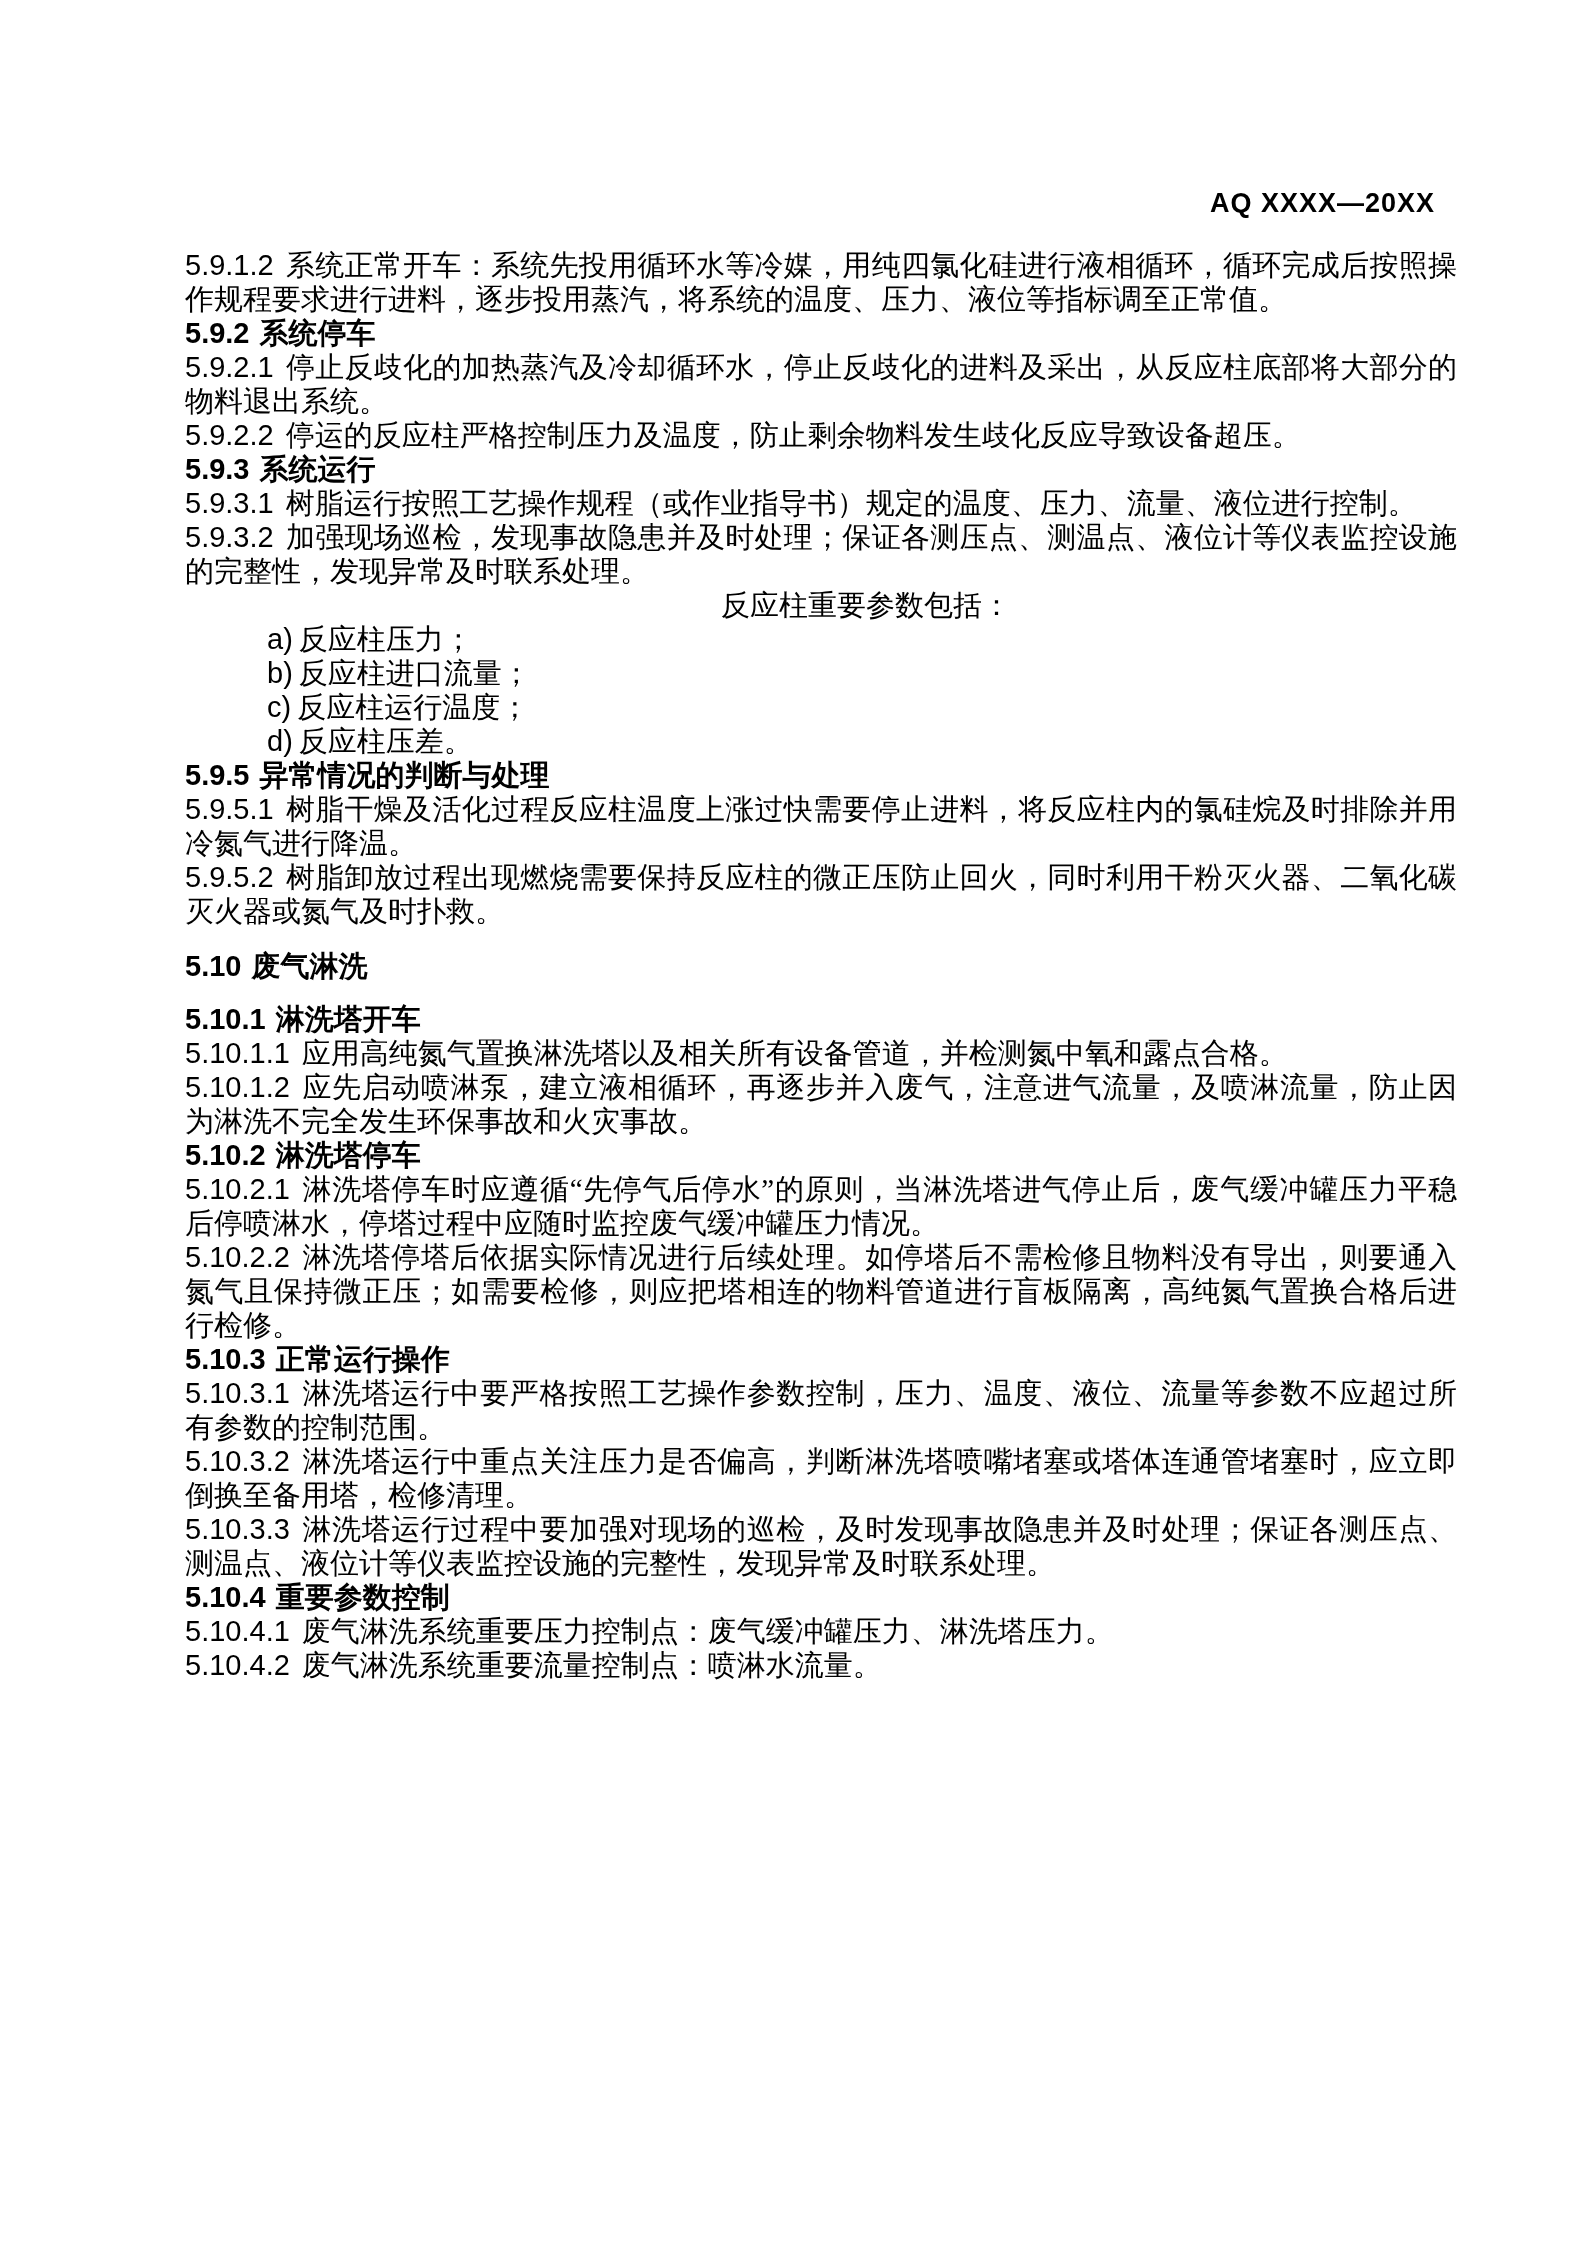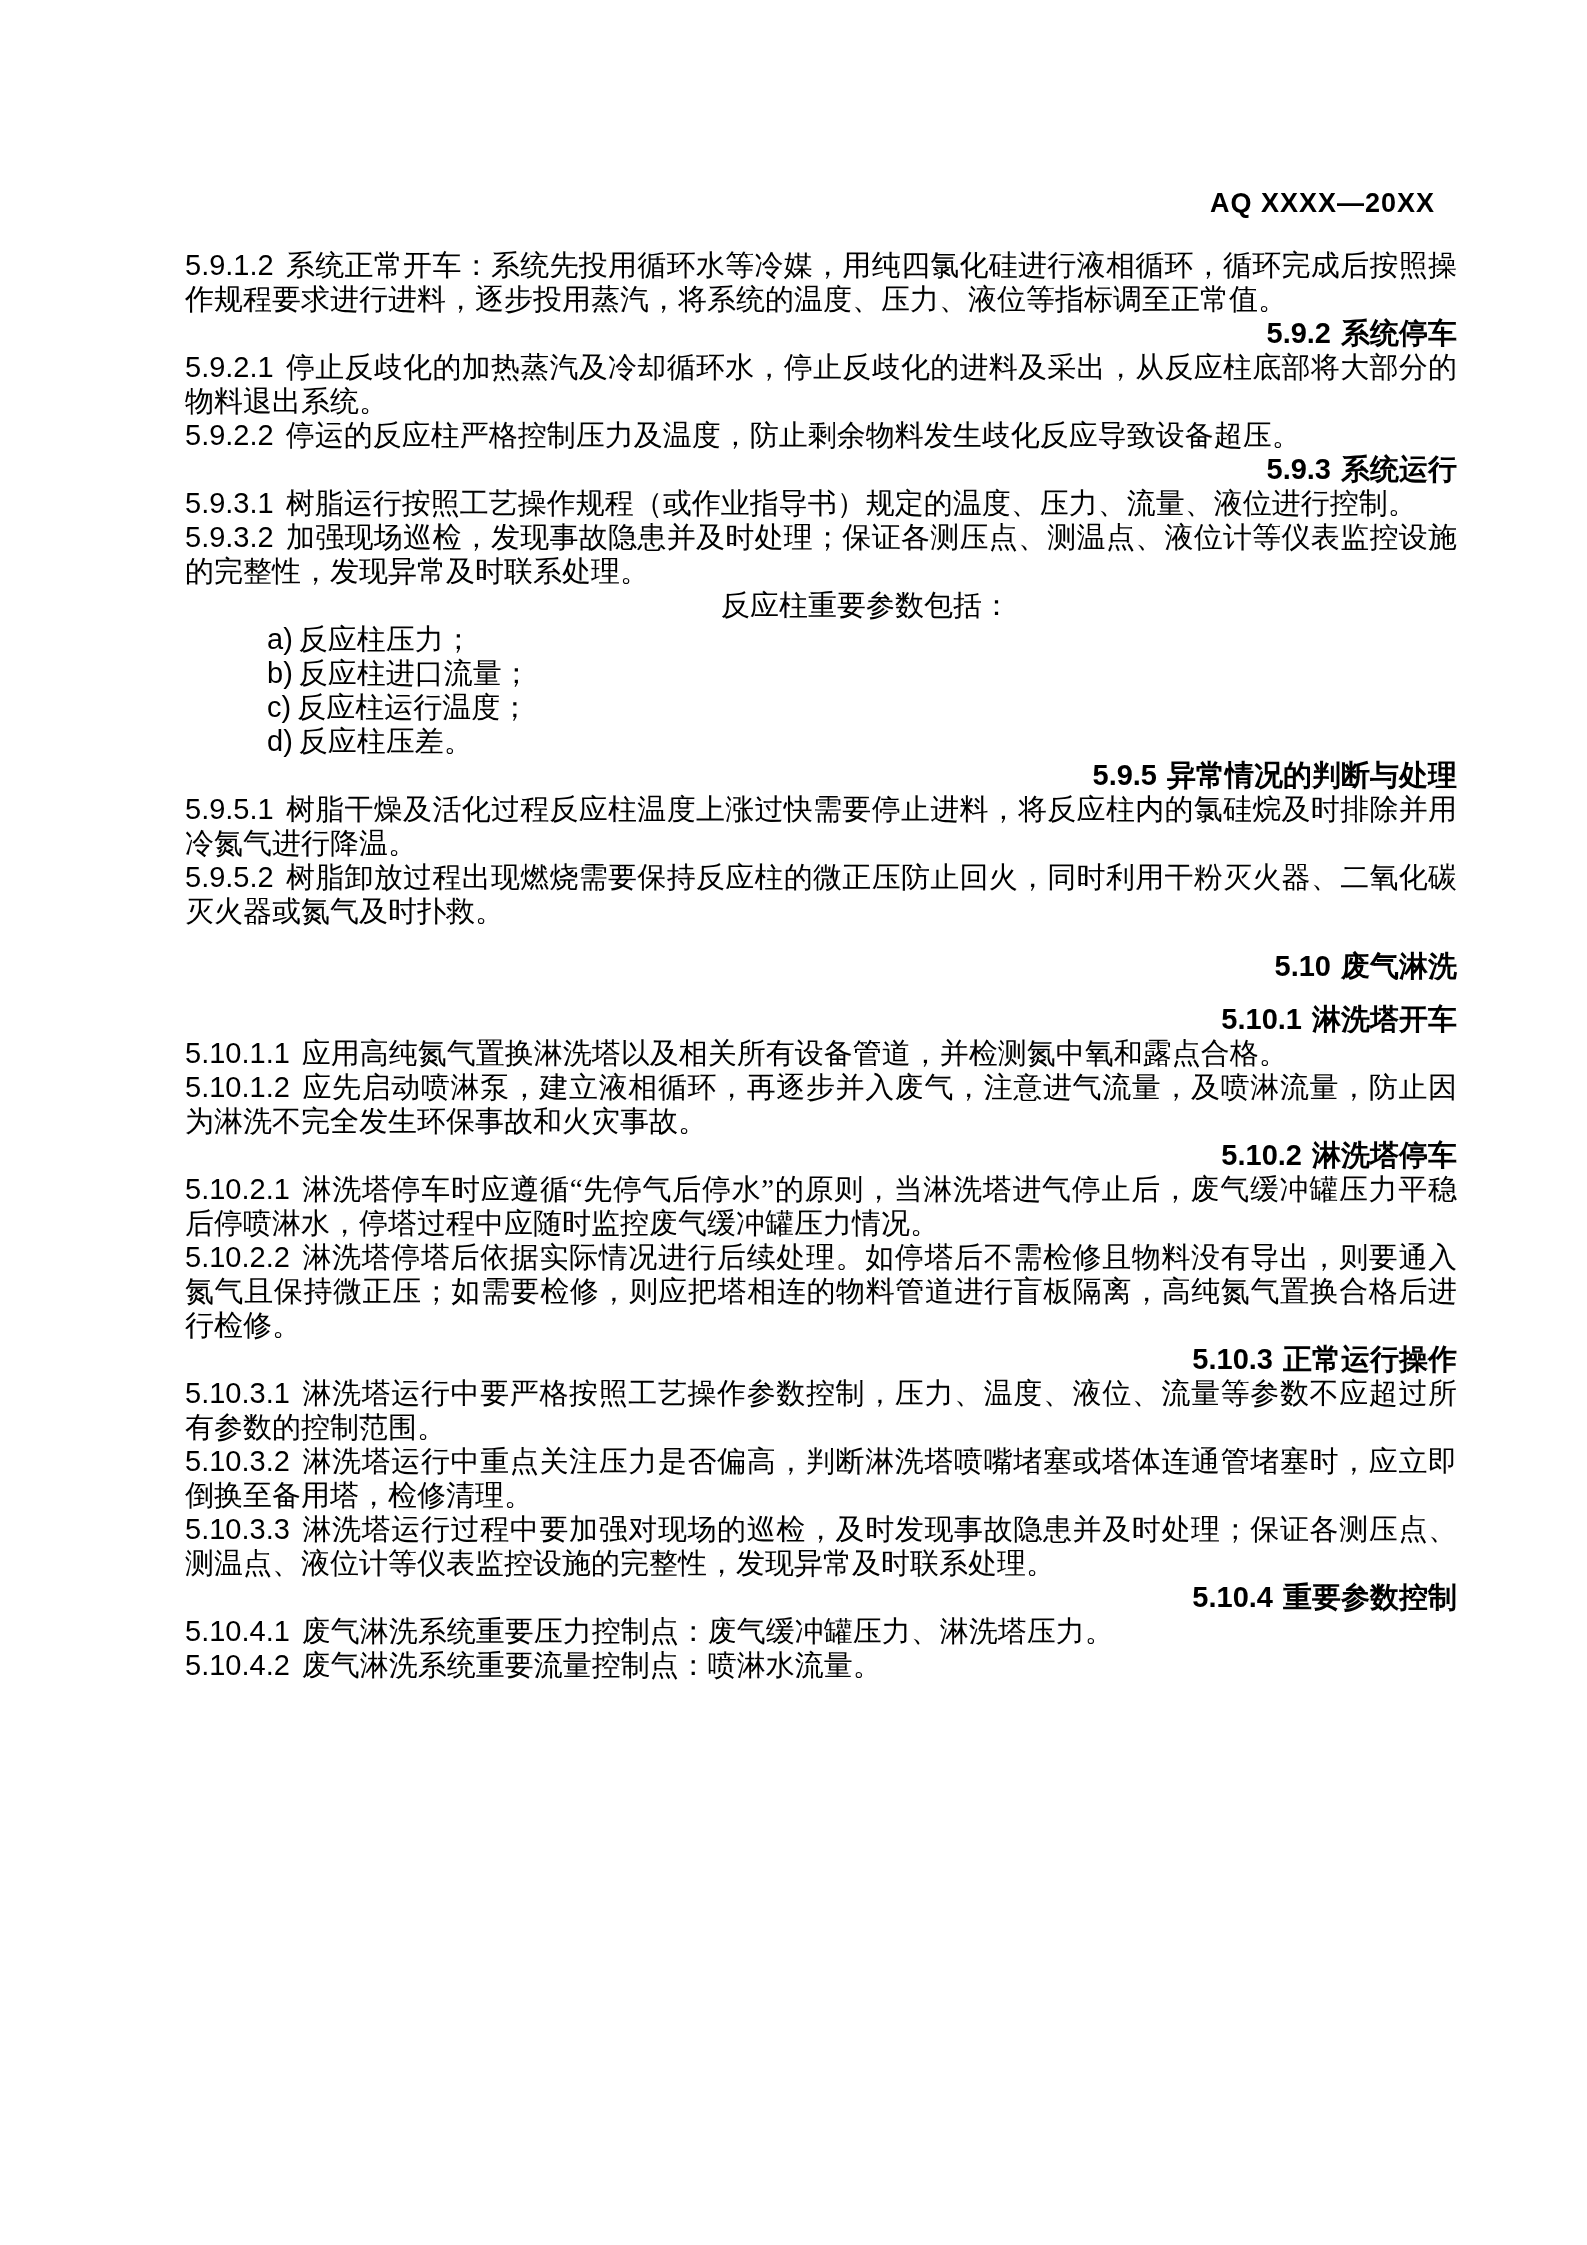--- a/index.html
+++ b/index.html
@@ -33,21 +33,21 @@
   .para { margin:0; padding:0; }
   .clause { text-align:justify; }
   .num {
     font-family:"Liberation Sans", sans-serif;
     margin-right:12px;
     white-space:nowrap;
   }
   .heading, .section {
     font-family:"Liberation Sans", sans-serif;
     font-weight:700;
-    text-align:right;
+    text-align:left;
   }
   .heading .num, .section .num { margin-right:10px; }
   .section { margin-top:21px; margin-bottom:19px; }
   .indent { padding-left:90px; text-align:center; }
   .list   { padding-left:82px; text-align:left; }
   .list .num { margin-right:6px; }
   .page-number {
     position:absolute;
     top:2060px;
     right:136px;

